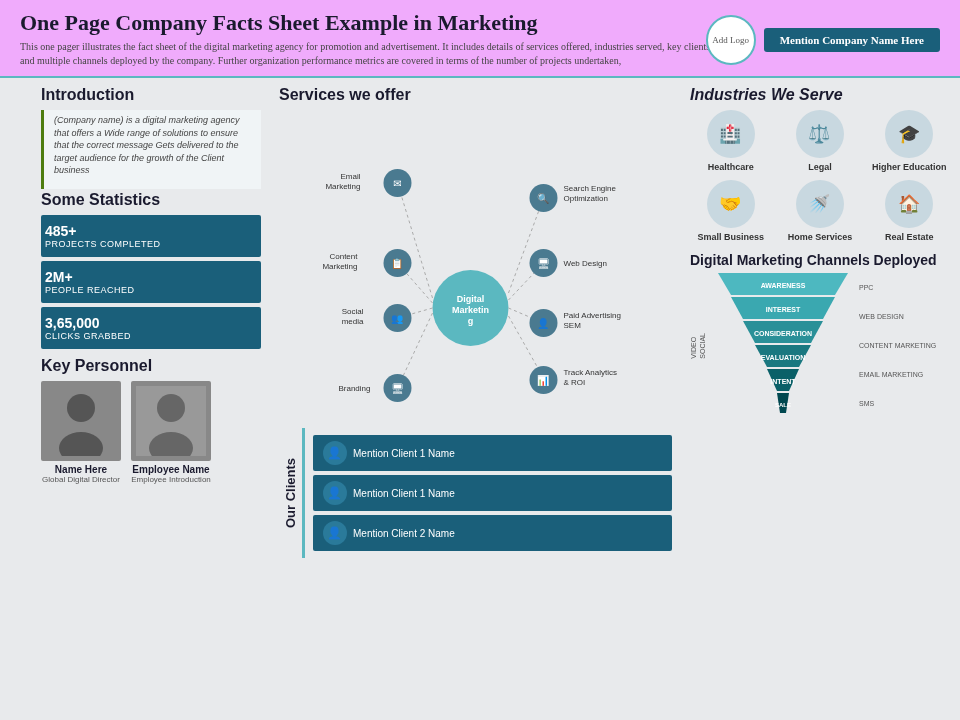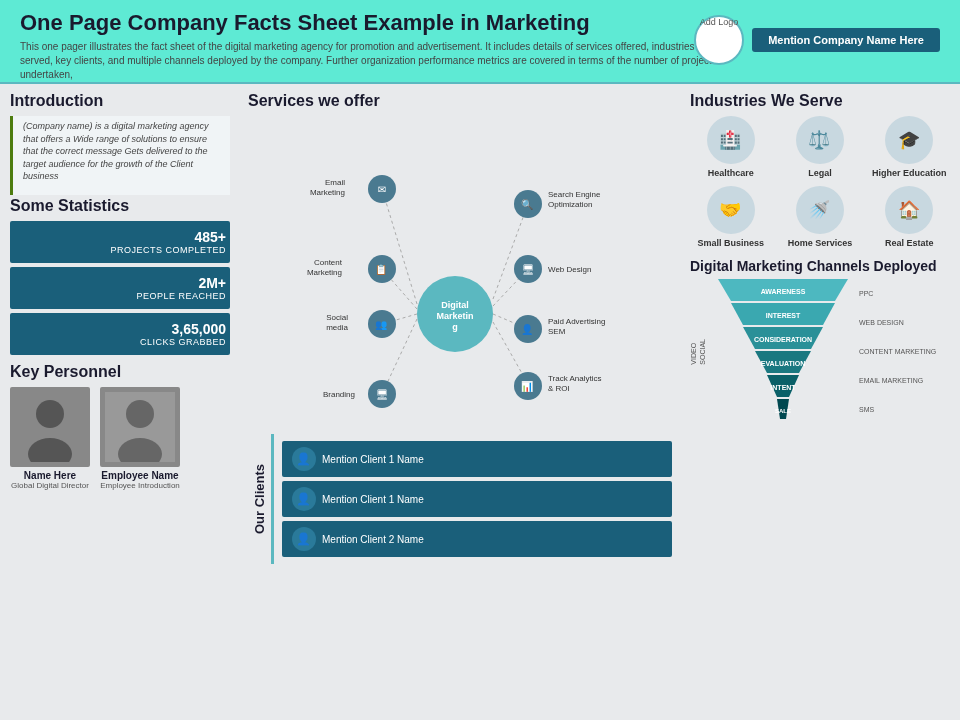--- a/index.html
+++ b/index.html
@@ -12,24 +12,25 @@
       position: relative;
     }
     .page {
       width: 960px;
       height: 720px;
       background: #e8eaec;
       position: relative;
     }
     
     .header {
-      background: #5eead4;
-      padding: 10px 20px 0 20px;
+      background: #f0abfc;
+      padding: 10px 20px 8px 20px;
       border-bottom: 2px solid #5bb8c0;
       position: relative;
+      font-family: Liberation Serif, serif;
     }
     .header-title {
       font-size: 22px;
       font-weight: bold;
       color: #1a1a2e;
       margin-bottom: 4px;
     }
     .header-desc {
       font-size: 10px;
       color: #444;
@@ -44,37 +45,39 @@
       align-items: center;
       gap: 8px;
     }
     .logo-circle {
       width: 50px;
       height: 50px;
       border-radius: 50%;
       border: 2px solid #5bb8c0;
       background: #fff;
       display: flex;
+      align-items: center;
       justify-content: center;
       font-size: 9px;
       color: #555;
       text-align: center;
     }
     .company-name-banner {
       background: #1a5f7a;
       color: #fff;
       font-size: 11px;
       font-weight: bold;
       padding: 6px 16px;
       border-radius: 3px;
     }
     
     .main {
       display: flex;
       height: calc(720px - 95px);
+      padding-left: 31px;
     }
     
     .left-col {
       width: 240px;
       padding: 8px 10px;
       flex-shrink: 0;
     }
     .section-title {
       font-size: 16px;
       font-weight: bold;
@@ -90,21 +93,21 @@
     }
     .stats-section-title {
       font-size: 16px;
       font-weight: bold;
       color: #1a1a2e;
       margin-bottom: 6px;
     }
     .stat-box {
       background: #1a5f7a;
       color: #fff;
-      text-align: right;
+      text-align: left;
       padding: 8px 4px;
       margin-bottom: 4px;
       border-radius: 2px;
     }
     .stat-number {
       font-size: 14px;
       font-weight: bold;
       display: block;
     }
     .stat-label {
@@ -169,20 +172,21 @@
     .right-col {
       width: 280px;
       padding: 8px 10px;
       flex-shrink: 0;
     }
     .industries-title {
       font-size: 16px;
       font-weight: bold;
       color: #1a1a2e;
       margin-bottom: 6px;
+      font-style: italic;
     }
     .industries-grid {
       display: grid;
       grid-template-columns: 1fr 1fr 1fr;
       gap: 8px;
       margin-bottom: 10px;
     }
     .industry-item {
       text-align: center;
     }

